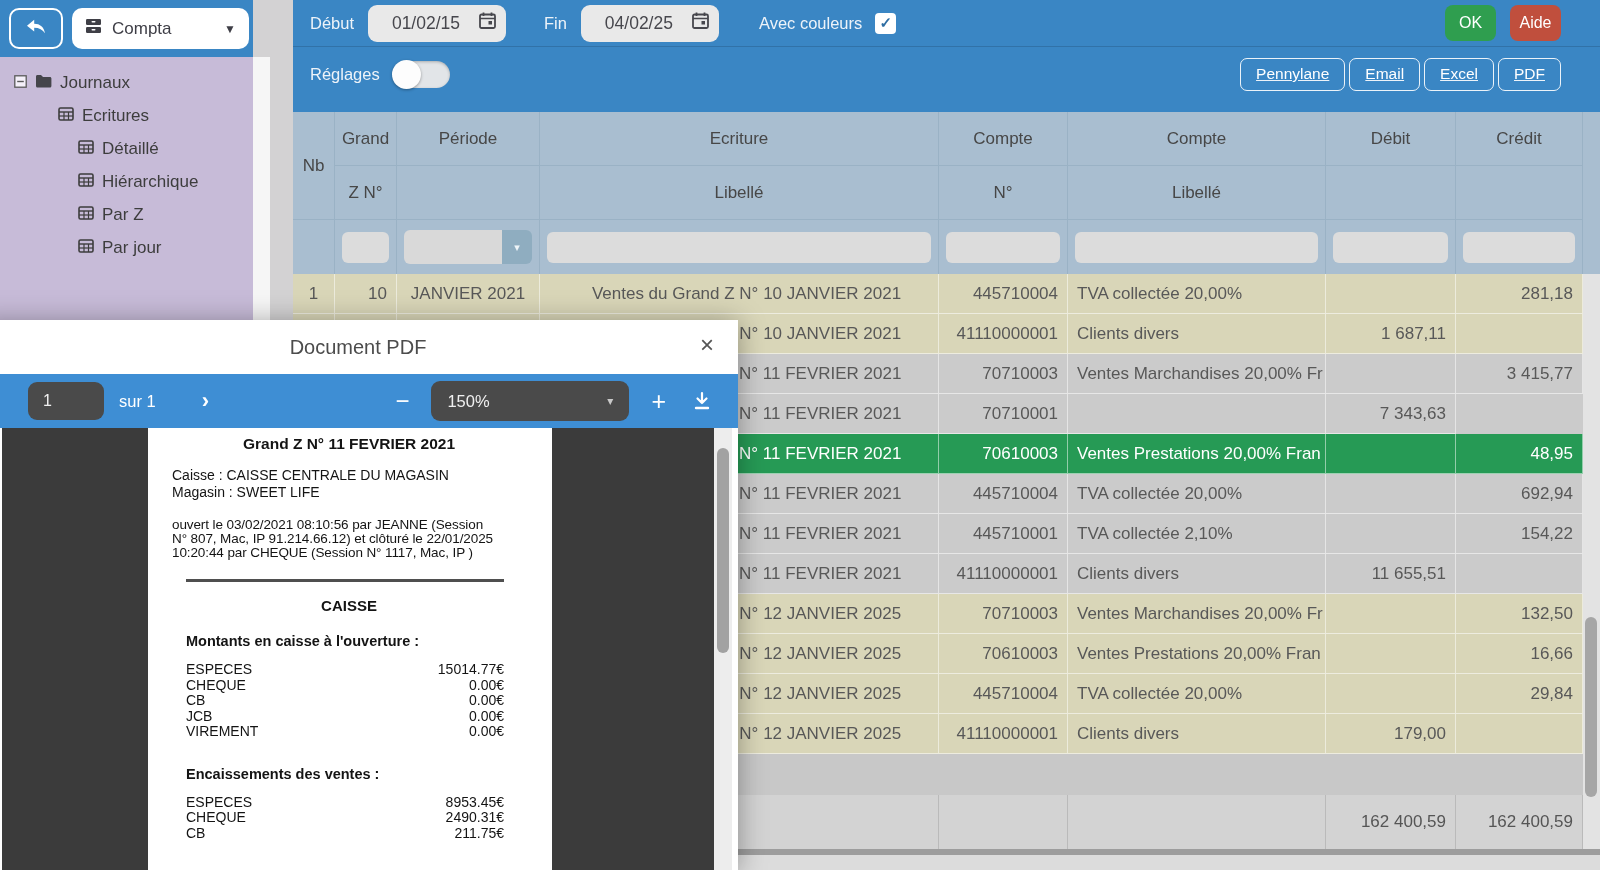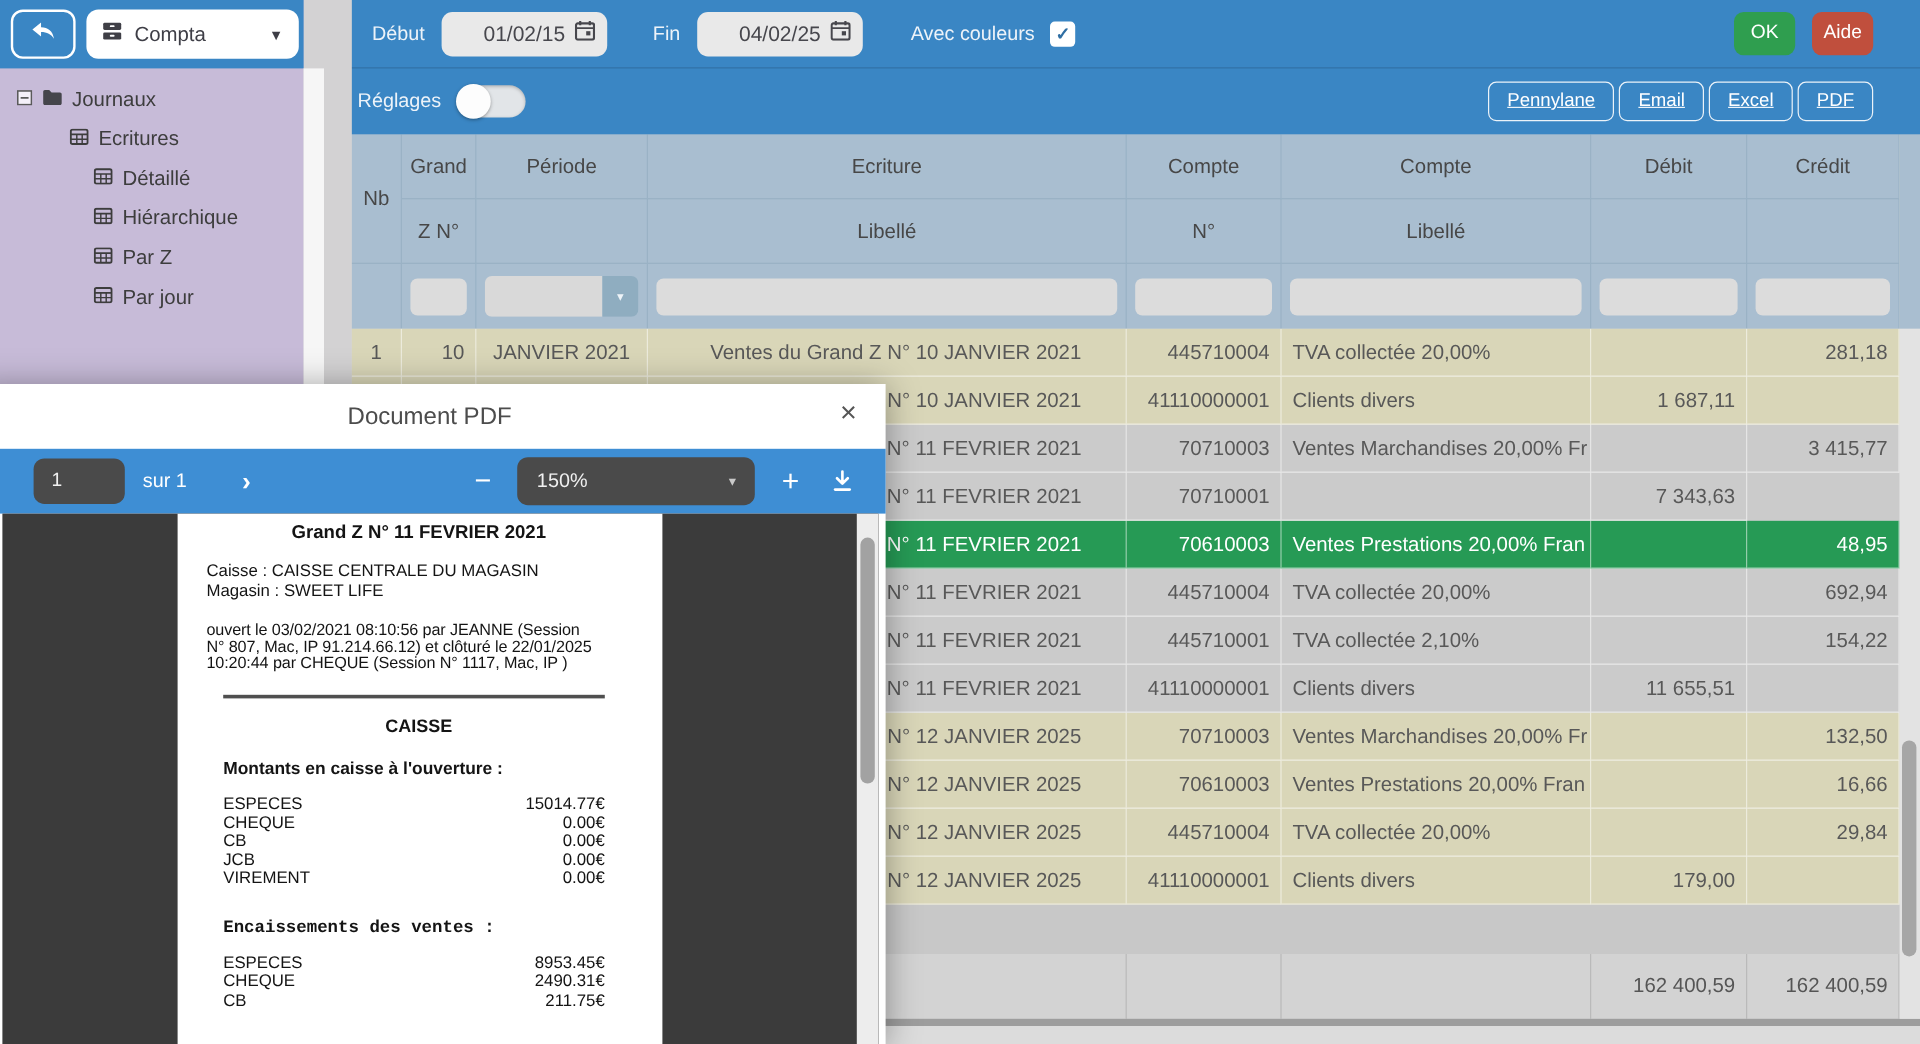--- a/index.html
+++ b/index.html
@@ -19,24 +19,24 @@
   .l0{padding-left:14px;}
   .l1{padding-left:58px;}
   .l1x{padding-left:36px;}
   .l2{padding-left:78px;}
   .sel{background:#2e9d4e;color:#fff;display:flex;align-items:center;gap:8px;padding:4px 13px 5px 7px;border-radius:2px;margin-left:-7px;}
   .sb-scrolltrack{position:absolute;left:253px;top:57px;width:17px;height:813px;background:#f6f6f6;z-index:6;}
   .gap-strip{position:absolute;left:253px;top:0;width:40px;height:870px;background:#d3d2d3;z-index:4;}
 
   
   .tbar{position:absolute;left:293px;top:0;width:1307px;height:112px;background:#3a86c4;color:#edf3f9;z-index:3;}
-  .tbar-row1{height:57px;display:flex;align-items:center;padding:0 39px 0 17px;border-bottom:1px solid rgba(25,55,85,.25);}
-  .tbar-row2{height:54px;display:flex;align-items:center;padding:0 39px 0 5px;}
+  .tbar-row1{height:47px;display:flex;align-items:center;padding:0 39px 0 17px;border-bottom:1px solid rgba(25,55,85,.25);}
+  .tbar-row2{height:54px;display:flex;align-items:center;padding:0 39px 0 17px;}
   .lbl{font-size:16.5px;}
-  .date-input{width:138px;height:37px;background:#e9e9e9;border-radius:9px;display:flex;align-items:center;justify-content:flex-end;padding:0 10px;gap:8px;color:#47474d;font-size:17.5px;margin-left:14px;cursor:text;}
+  .date-input{width:138px;height:37px;background:#e9e9e9;border-radius:9px;display:flex;align-items:center;justify-content:flex-end;padding:0 10px;gap:19px;color:#47474d;font-size:17.5px;margin-left:14px;cursor:text;}
   .fin-lbl{margin-left:38px;}
   .avec-lbl{margin-left:40px;}
   .cb{width:21px;height:21px;background:#fff;border-radius:4px;display:flex;align-items:center;justify-content:center;color:#2f6ea3;font-size:15px;font-weight:bold;margin-left:13px;cursor:pointer;}
   .btn-ok{margin-left:auto;width:51px;height:36px;background:#2f9e4f;border-radius:8px;color:#fff;font-size:16px;display:flex;align-items:center;justify-content:center;cursor:pointer;}
   .btn-aide{margin-left:14px;width:51px;height:36px;background:#c04f3d;border-radius:8px;color:#fff;font-size:16px;display:flex;align-items:center;justify-content:center;cursor:pointer;}
   .toggle{width:57px;height:27px;border-radius:14px;background:#e2e5e8;position:relative;margin-left:13px;box-shadow:inset 0 1px 3px rgba(0,0,0,.25);cursor:pointer;}
   .knob{position:absolute;left:-1px;top:-1px;width:29px;height:29px;border-radius:50%;background:#fdfdfd;box-shadow:0 1px 3px rgba(0,0,0,.35);}
   .export-group{margin-left:auto;display:flex;gap:4px;text-decoration:underline;}
   .obtn{height:33px;padding:0 15px;border:1.5px solid rgba(255,255,255,.9);border-radius:7px;display:flex;align-items:center;font-size:15.5px;color:#fff;cursor:pointer;}
 
@@ -92,21 +92,21 @@
   .p-title{text-align:center;font-weight:700;font-size:15.5px;white-space:nowrap;}
   .p-l1{margin-top:14px;line-height:17px;white-space:nowrap;}
   .p-l2{line-height:17px;white-space:nowrap;}
   .p-para{margin-top:17px;}
   .p-para div{line-height:14px;font-size:13.5px;white-space:nowrap;letter-spacing:-0.1px;}
   .p-hr{margin:19px 0 0 14px;width:318px;border-top:3px solid #4f4f4f;}
   .p-sec{margin-top:15px;text-align:center;font-weight:700;font-size:15px;}
   .p-sub{margin-top:19px;margin-left:14px;font-weight:700;font-size:14.5px;white-space:nowrap;}
   .p-amounts{margin:13px 0 0 14px;width:318px;}
   .p-amt{display:flex;justify-content:space-between;line-height:15.5px;font-size:14px;}
-  .p-sub2{margin-top:26px;font-family:Liberation Mono, monospace;}
+  .p-sub2{margin-top:26px;}
 </style>
 </head>
 <body>
 
 <div id="app">
 
   <div class="gap-strip"></div>
   <div class="sb-scrolltrack"></div>
 
   <aside class="sidebar">

